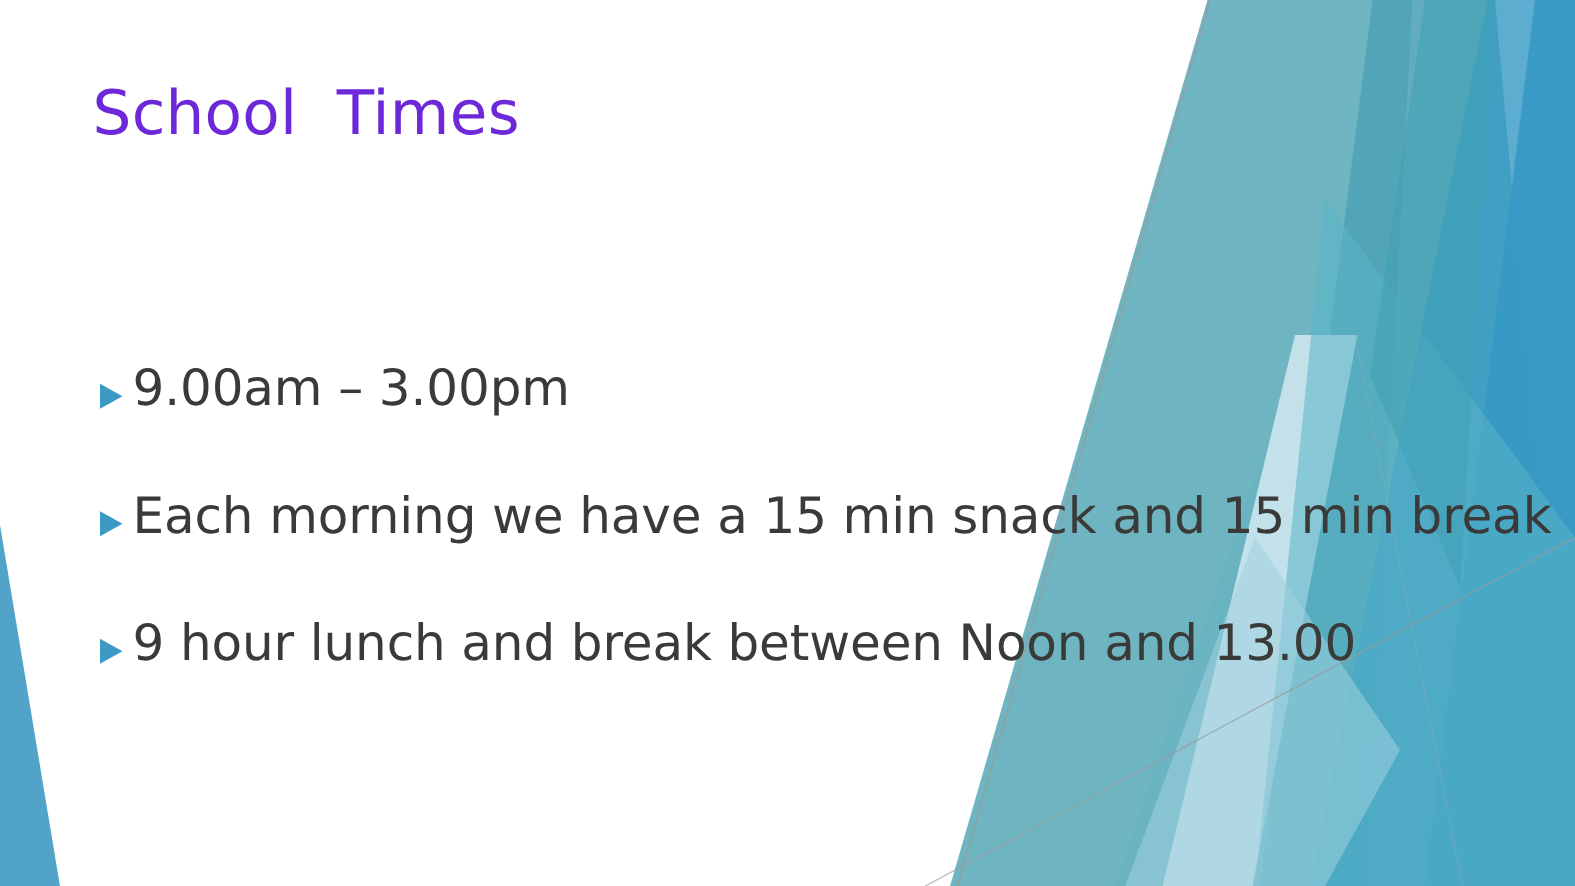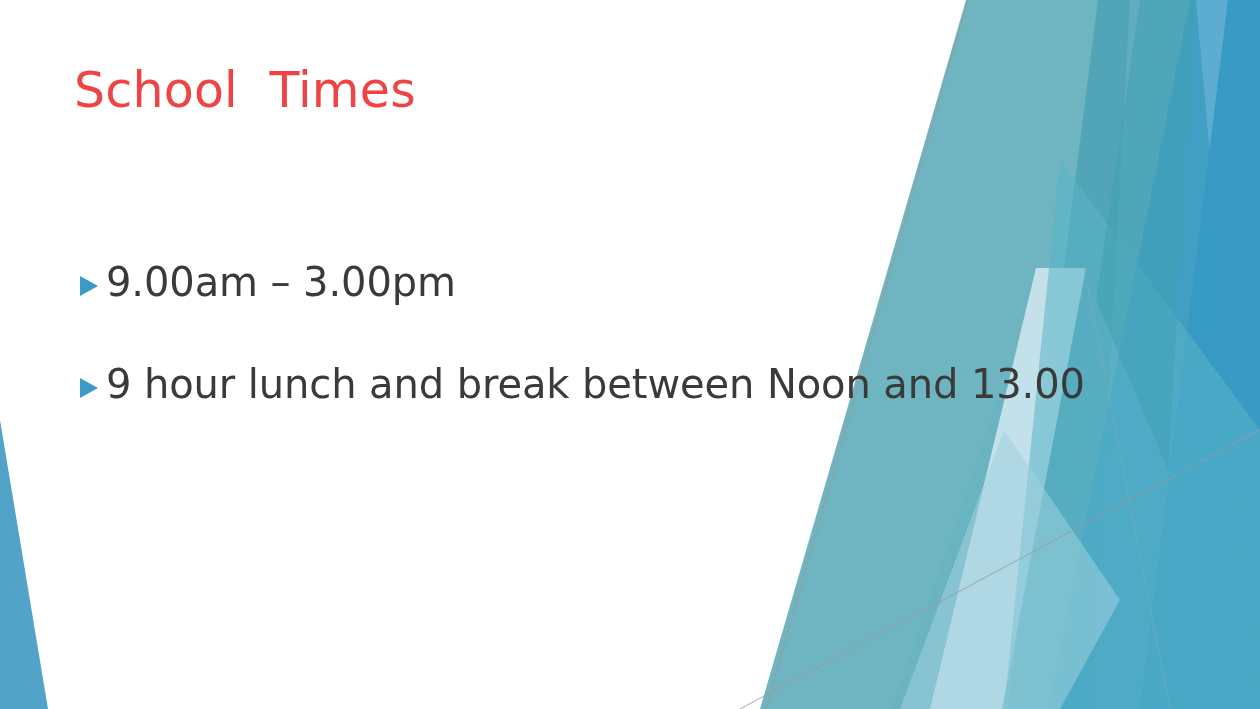--- a/index.html
+++ b/index.html
@@ -27,36 +27,37 @@
   }
 
   
   #title {
     position: absolute;
     left: 74px;
     top: 63px;
     font-size: 49px;
     font-weight: 400;
     letter-spacing: 0.2px;
-    color: #ef4444;
+    color: #6d28d9;
     white-space: pre;
     line-height: 1.15;
   }
 
   #bullets {
     position: absolute;
     left: 78px;
     top: 262px;
     width: 1130px;
   }
   .bullet-row {
     display: flex;
-    align-items: flex-start;
+    align-items: center;
     margin-bottom: 62px;
     line-height: 1.0;
+    margin-top: 29px;
   }
   .bullet-row:last-child { margin-bottom: 0; }
 
   .bullet-marker {
     flex: 0 0 auto;
     width: 22px;
     margin-top: 12px;
     margin-right: 6px;
     line-height: 0;
   }
@@ -113,20 +114,28 @@
 
     <div class="bullet-row">
       <span class="bullet-marker">
         <svg width="22" height="24" viewBox="0 0 22 24" aria-hidden="true">
           <polygon points="2,2 20,12 2,22" fill="#3D9AC4"></polygon>
         </svg>
       </span>
       <span class="bullet-text">9.00am – 3.00pm</span>
     </div>
 
+    <div class="bullet-row">
+      <span class="bullet-marker">
+        <svg width="22" height="24" viewBox="0 0 22 24" aria-hidden="true">
+          <polygon points="2,2 20,12 2,22" fill="#3D9AC4"></polygon>
+        </svg>
+      </span>
+      <span class="bullet-text">Each morning we have a 15 min snack and 15 min break</span>
+    </div>
 
     <div class="bullet-row">
       <span class="bullet-marker">
         <svg width="22" height="24" viewBox="0 0 22 24" aria-hidden="true">
           <polygon points="2,2 20,12 2,22" fill="#3D9AC4"></polygon>
         </svg>
       </span>
       <span class="bullet-text">9 hour lunch and break between Noon and 13.00</span>
     </div>
 

